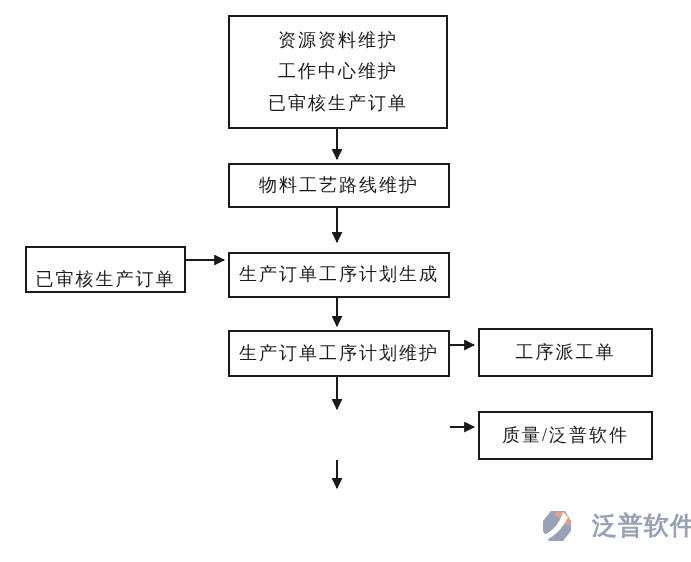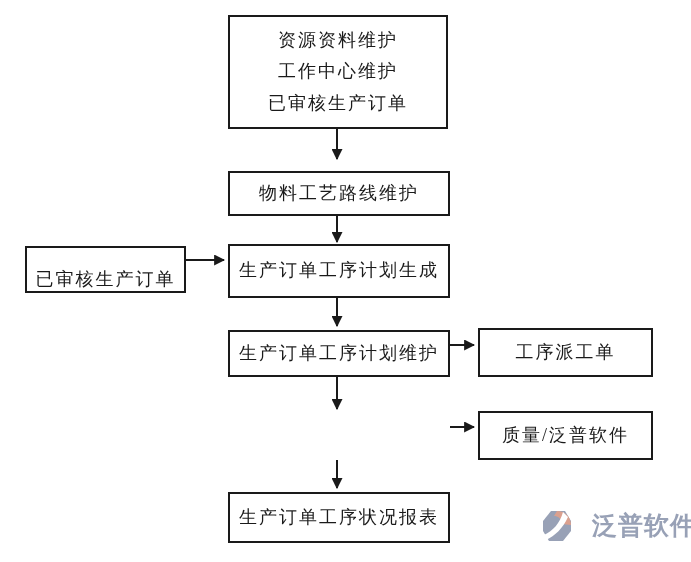--- a/index.html
+++ b/index.html
@@ -96,48 +96,45 @@
     <path d="M450 427 L474 427" stroke="#1a1a1a" stroke-width="2" fill="none" marker-end="url(#ah)"></path>
     <path d="M337 460 L337 488" stroke="#1a1a1a" stroke-width="2" fill="none" marker-end="url(#ah)"></path>
   </svg>
 
   <div class="node node-setup" style="left:228px; top:15px; width:220px; height:114px;">
     <span class="line">资源资料维护</span>
     <span class="line">工作中心维护</span>
     <span class="line">已审核生产订单</span>
   </div>
 
-  <div class="node" style="left:228px; top:171px; width:222px; height:45px;">
+  <div class="node" style="left:228px; top:163px; width:222px; height:45px;">
     <span class="line">物料工艺路线维护</span>
   </div>
 
   <div class="node" style="left:25px; top:246px; width:161px; height:47px;justify-content:flex-end;">
     <span class="line">已审核生产订单</span>
   </div>
 
-  <div class="node" style="left:228px; top:244px; width:222px; height:54px;">
+  <div class="node" style="left:228px; top:252px; width:222px; height:46px;">
     <span class="line">生产订单工序计划生成</span>
   </div>
 
   <div class="node" style="left:228px; top:330px; width:222px; height:47px;">
     <span class="line">生产订单工序计划维护</span>
   </div>
 
   <div class="node" style="left:478px; top:328px; width:175px; height:49px;">
     <span class="line">工序派工单</span>
   </div>
 
 
   <div class="node" style="left:478px; top:411px; width:175px; height:49px;">
     <span class="line">质量/泛普软件</span>
   </div>
 
-  <div class="node" style="left:228px; top:492px; width:222px; height:51px;">
-    <span class="line">生产订单工序状况报表</span>
-  </div>
 
   <div class="watermark">
     <div class="brand-row">
       <span style="display:inline-block; line-height:0;">
         <svg width="30" height="32" viewBox="0 0 30 32" xmlns="http://www.w3.org/2000/svg">
           <polygon points="9,1 23,1 29,11 29,21 21,31 7,31 1,21 1,11" fill="#98a1b6"></polygon>
           <path d="M15 1 C 23 1, 29 7, 29 15 L 20 14 C 19 8, 16 6, 12 6 Z" fill="#dba08e"></path>
           <path d="M2 25 C 11 21, 18 13, 21 2 L 26 7 C 21 18, 13 26, 4 30 Z" fill="#ffffff"></path>
         </svg>
       </span>

